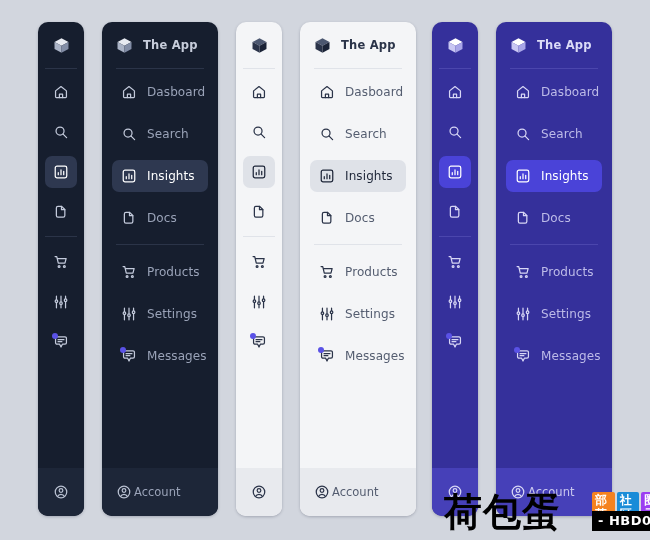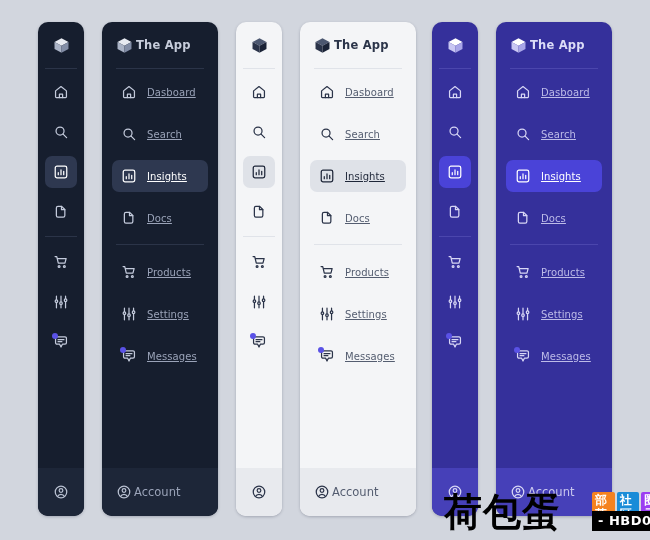--- a/index.html
+++ b/index.html
@@ -29,32 +29,32 @@
 
   .divider{height:1px;width:auto;}
 
   
   .nav{display:flex;flex-direction:column;}
   .item{
     display:flex;align-items:center;box-sizing:border-box;
     border-radius:7px;position:relative;
   }
   .item .ic{flex:0 0 auto;display:flex;align-items:center;justify-content:center;position:relative;}
-  .item .lb{font-size:10px;white-space:nowrap;letter-spacing:.1px;text-decoration:underline;}
+  .item .lb{font-size:12px;white-space:nowrap;letter-spacing:.1px;}
   .dot{
     position:absolute;width:6px;height:6px;border-radius:50%;
     background:#5a52e6;top:-1px;left:-1px;
   }
 
   
   .acct{display:flex;align-items:center;box-sizing:border-box;}
   .acct .lb{font-size:11.5px;white-space:nowrap;}
 
   
-  .wide .hdr{height:46px;padding:0 14px;gap:3px;}
+  .wide .hdr{height:46px;padding:0 14px;gap:10px;}
   .wide .divider{margin:0 14px;}
   .wide .nav{padding:7px 10px 0 10px;gap:2px;}
   .wide .item{height:32px;padding:0 9px;gap:10px;margin-bottom:8px;}
   .wide .acct{height:48px;padding:0 14px;gap:2px;}
 
   
   .narrow .hdr{height:46px;padding:0;justify-content:center;}
   .narrow .divider{margin:0 7px;}
   .narrow .nav{padding:7px 6px 0 6px;align-items:center;}
   .narrow .item{height:32px;width:32px;justify-content:center;padding:0;margin-bottom:8px;}

